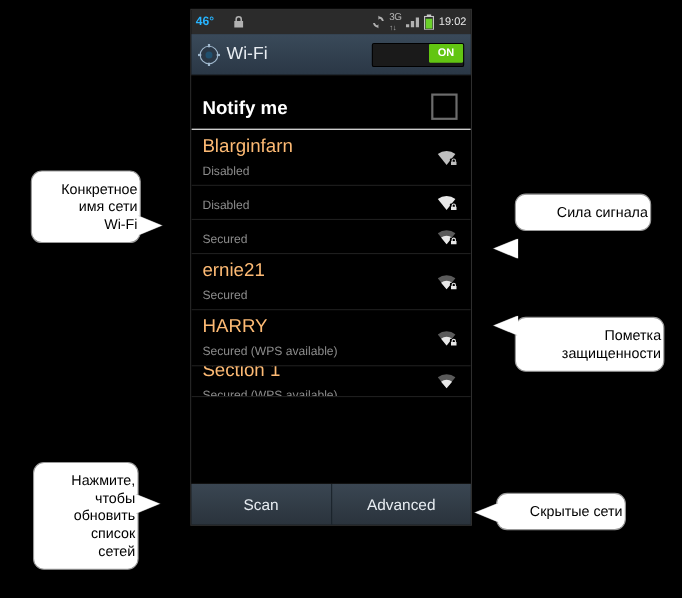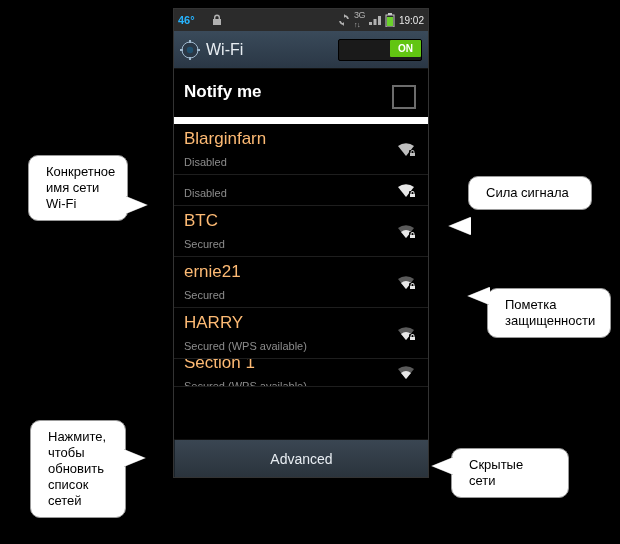--- a/index.html
+++ b/index.html
@@ -15,39 +15,39 @@
   .batt{display:inline-flex;align-items:center}
   .sIcon{opacity:.85}
   
   .hdr{height:38px;background:linear-gradient(#3a4a5a,#2a3745);display:flex;align-items:center;padding:0 6px;border-bottom:1px solid #111}
   .gear{width:20px;height:20px;margin-right:6px}
   .hdr-title{color:#e8edf2;font-size:16px;flex:1}
   .toggle{width:84px;height:22px;background:#1a1a1a;border:1px solid #000;display:flex;align-items:flex-start;justify-content:flex-end;border-radius:2px}
   .toggle .on{background:#62c512;color:#fff;font-size:10px;font-weight:bold;padding:3px 8px;border-radius:1px}
   
   .list{height:370px;overflow:hidden;background:#000}
-  .notify{padding:6px 10px 8px 10px;border-bottom:7px solid #ffffff;display:flex;align-items:center}
+  .notify{padding:6px 10px 8px 10px;border-bottom:1px solid #ffffff;display:flex;align-items:flex-end}
   .notify .txt{flex:1}
   .notify-title{color:#fff;font-size:17px;font-weight:bold}
   .notify-sub{color:#8c8c8c;font-size:11px;line-height:13px;margin-top:1px}
   .chk{width:24px;height:24px;border:2px solid #6c6c6c;margin:10px 2px 0 6px}
   .divider{background:#323232;color:#c4c4c4;font-size:12px;padding:4px 10px}
   .row{padding:5px 10px 6px 10px;border-bottom:1px solid #1e1e1e;display:flex;align-items:center}
   .row .txt{flex:1}
   .ssid{color:#fdba74;font-size:17px}
   .sub{color:#8c8c8c;font-size:11px;margin-top:7px}
   .sig{width:22px;text-align:right}
   .row.cut{height:28px;overflow:hidden}
   .row.cut .sub{white-space:nowrap}
   
   .bbar{position:absolute;bottom:0;left:0;right:0;height:38px;display:flex;background:linear-gradient(#3a4652,#2a333c);border-top:1px solid #111}
   .bbar .btn{flex:1;display:flex;align-items:center;justify-content:center;color:#e8edf2;font-size:14px}
   .bbar .sep{width:1px;background:#1a232b}
   
-  .callout{position:absolute;background:#fff;border:1px solid #999;border-radius:10px;padding:8px 17px;font-size:13px;color:#000;text-align:left;line-height:16px;box-shadow:0 1px 2px rgba(0,0,0,.4)}
+  .callout{position:absolute;background:#fff;border:1px solid #999;border-radius:10px;padding:8px 2px;font-size:13px;color:#000;text-align:right;line-height:16px;box-shadow:0 1px 2px rgba(0,0,0,.4)}
   .tail{position:absolute;width:0;height:0}
   
   .tailR{border-top:9px solid transparent;border-bottom:9px solid transparent;border-left:22px solid #fff;filter:drop-shadow(1px 0 0 #999)}
   
   .tailL{border-top:9px solid transparent;border-bottom:9px solid transparent;border-right:22px solid #fff;filter:drop-shadow(-1px 0 0 #999)}
   
   svg{display:block}
 </style>
 </head>
 <body>
@@ -137,21 +137,20 @@
       <div class="sig">
           <svg width="20" height="16" viewBox="0 0 20 16">
             <path fill="#e8e8e8" d="M10 15L2 5a13 13 0 0116 0z"></path>
             <rect x="13" y="9" width="7" height="7" rx="1" fill="#000"></rect>
             <path fill="#e8e8e8" d="M14.5 12v-1a2 2 0 014 0v1h.5v3h-5v-3zM15.5 12h2v-1a1 1 0 10-2 0z"></path>
           </svg>
         </div>
     </div>
     <div class="row">
       <div class="txt">
-          <div class="ssid">BTC</div>
           <div class="sub">Secured</div>
         </div>
       <div class="sig">
           <svg width="20" height="16" viewBox="0 0 20 16">
             <path fill="#5a5a5a" d="M10 15L2 5a13 13 0 0116 0z"></path>
             <path fill="#e8e8e8" d="M10 15L5 9a8 8 0 0110 0z"></path>
             <rect x="13" y="9" width="7" height="7" rx="1" fill="#000"></rect>
             <path fill="#e8e8e8" d="M14.5 12v-1a2 2 0 014 0v1h.5v3h-5v-3zM15.5 12h2v-1a1 1 0 10-2 0z"></path>
           </svg>
         </div>
@@ -193,39 +192,40 @@
           <svg width="20" height="16" viewBox="0 0 20 16">
             <path fill="#5a5a5a" d="M10 15L2 5a13 13 0 0116 0z"></path>
             <path fill="#e8e8e8" d="M10 15L5 9a8 8 0 0110 0z"></path>
           </svg>
         </div>
     </div>
 
   </div>
 
   <div class="bbar">
+    <div class="btn">Scan</div>
     <div class="sep"></div>
     <div class="btn">Advanced</div>
   </div>
 
 </div>
 
 <div class="callout" style="left:28px;top:155px;width:100px">
   <span style="white-space:pre-line">Конкретное
 имя сети
 Wi-Fi</span>
   <div class="tail tailR" style="right:-20px;top:40px"></div>
 </div>
 
 <div class="callout" style="left:468px;top:176px;width:124px">
   <span>Сила сигнала</span>
   <div class="tail tailL" style="left:-20px;top:40px"></div>
 </div>
 
-<div class="callout" style="left:487px;top:288px;width:124px">
+<div class="callout" style="left:468px;top:288px;width:136px">
   <span style="white-space:pre-line">Пометка
 защищенности</span>
   <div class="tail tailL" style="left:-20px;top:-2px"></div>
 </div>
 
 <div class="callout" style="left:30px;top:420px;width:96px">
   <span style="white-space:pre-line">Нажмите,
 чтобы
 обновить
 список

